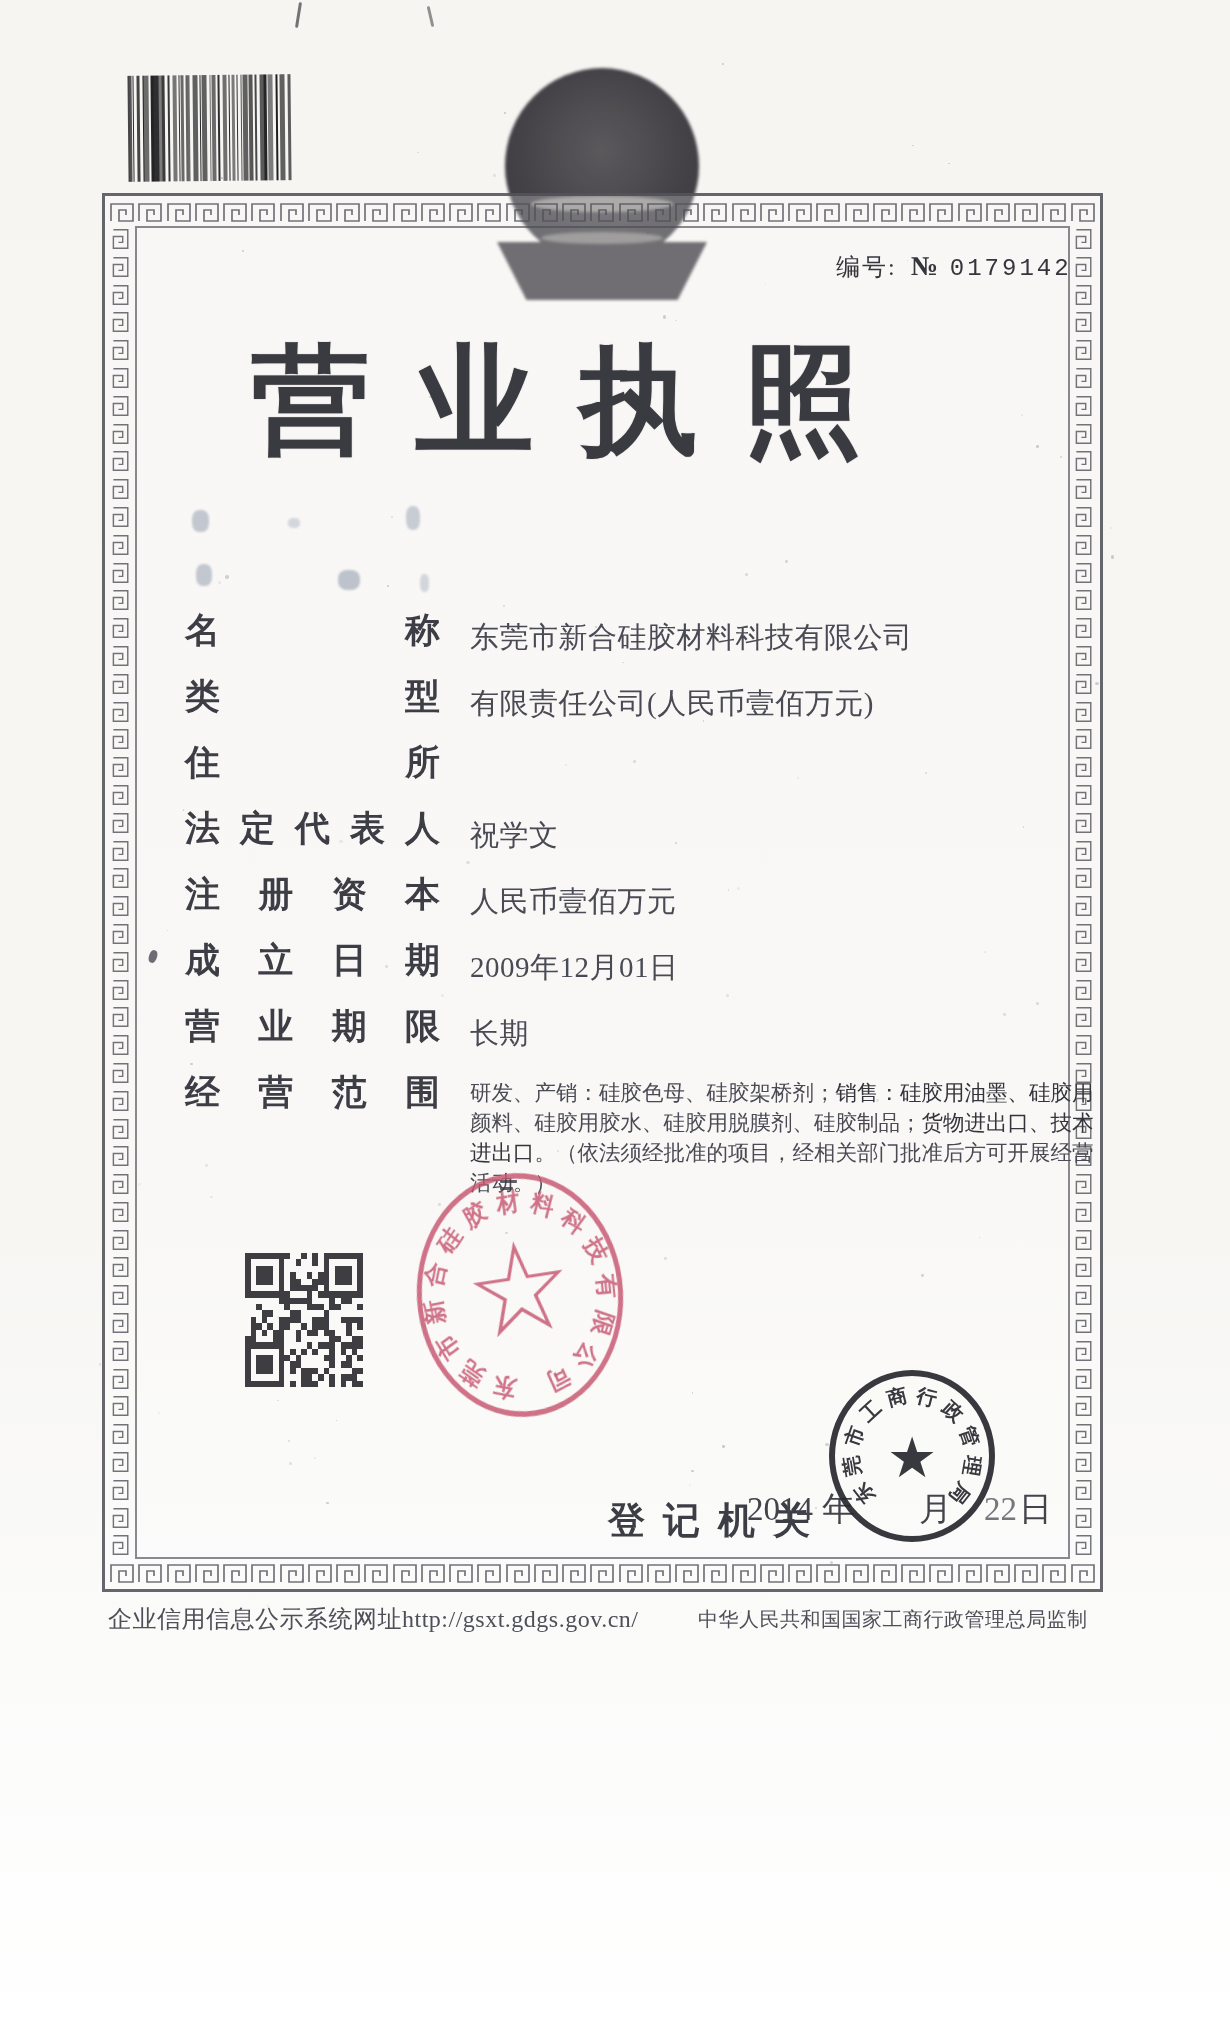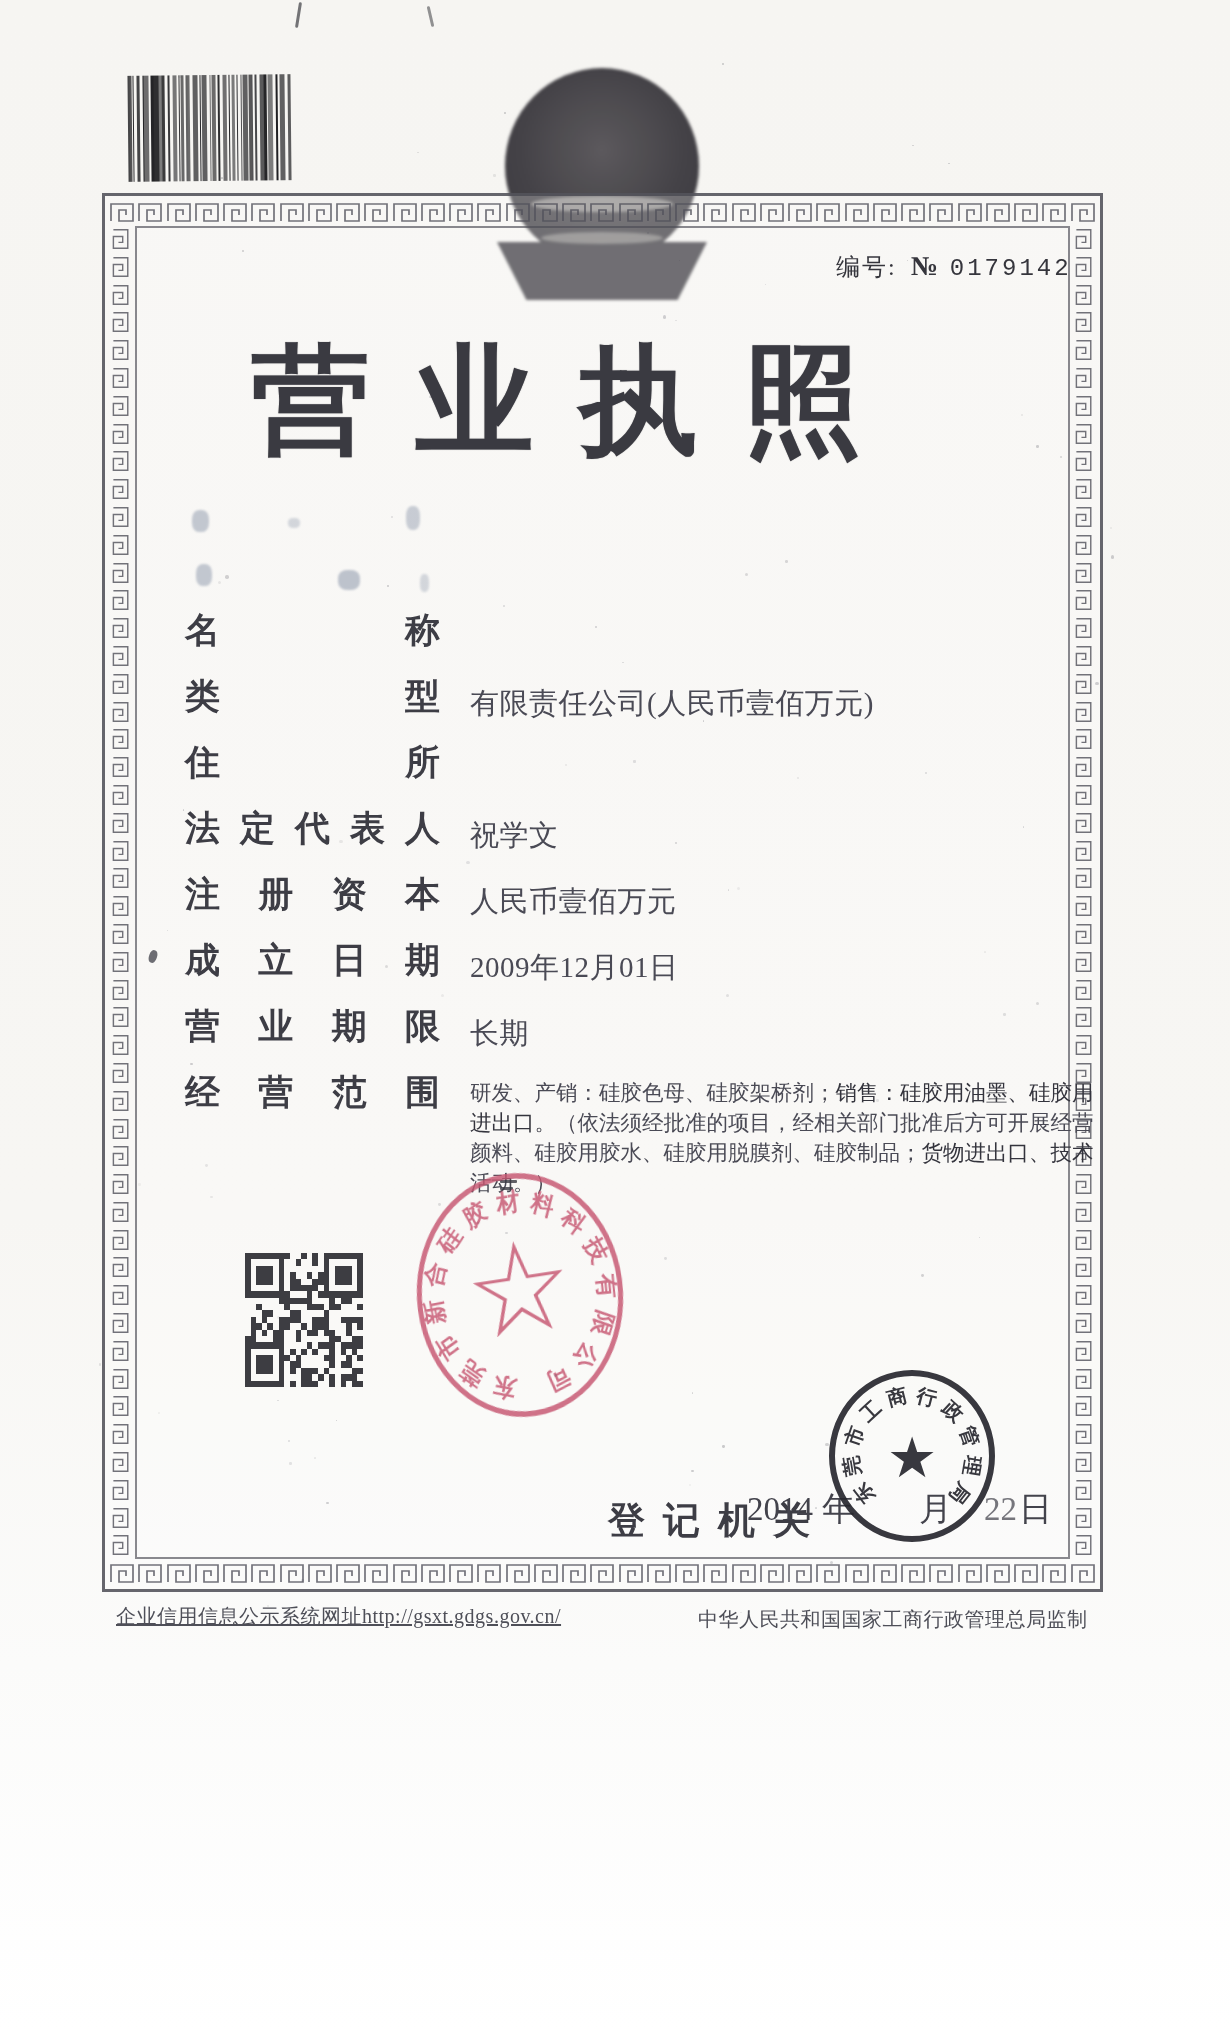--- a/index.html
+++ b/index.html
@@ -59,21 +59,21 @@
   .seal-char{position:absolute;left:50%;top:50%;width:26px;height:26px;margin-left:-13px;margin-top:-13px;text-align:center;line-height:26px;font-weight:bold;}
 
   
   .registrar{left:608px;top:1496px;font-size:37px;font-weight:600;letter-spacing:18px;color:#3d3d45;white-space:nowrap;}
   .date-line{left:747px;top:1487px;font-size:33px;color:#43434c;white-space:nowrap;z-index:4;}
   .date-line span{display:inline-block;}
   .d-yu{margin-left:9px;}
   .d-mu{margin-left:64px;}
   .d-day{margin-left:32px;opacity:.72;}
   .d-du{margin-left:2px;}
-  .footer-left{left:116px;top:1603px;font-size:20px;color:#4e4f58;letter-spacing:.5px;text-decoration:underline;}
+  .footer-left{left:108px;top:1603px;font-size:24px;color:#4e4f58;letter-spacing:.5px;}
   .footer-right{left:698px;top:1606px;font-size:20px;color:#4e4f58;letter-spacing:.5px;}
 
   
   .pen-mark{background:#3c3c42;border-radius:2px;}
   .smudge{background:#8d98ab;border-radius:40%;filter:blur(1.3px);opacity:.5;}
   .ink-blob{background:#4a4a52;border-radius:45%;opacity:.8;}
   .eq-mark div{height:3px;background:#3a3a42;opacity:.8;border-radius:1px;}
   #noise{left:0;top:0;width:1230px;height:1660px;pointer-events:none;}
   #noise i{position:absolute;display:block;border-radius:50%;}
 </style>
@@ -989,20 +989,21 @@
 
 
   <div class="abs ink-blob" style="left:149px;top:950px;width:8px;height:13px;transform:rotate(18deg);"></div>
 
   <div class="abs" id="fields">
       <div class="row">
         <div class="row-label">
           <span>名</span>
           <span>称</span>
         </div>
+        <div class="row-value">东莞市新合硅胶材料科技有限公司</div>
       </div>
       <div class="row">
         <div class="row-label">
           <span>类</span>
           <span>型</span>
         </div>
         <div class="row-value">有限责任公司(人民币壹佰万元)</div>
       </div>
       <div class="row">
         <div class="row-label">
@@ -1049,22 +1050,22 @@
       </div>
       <div class="row scope-row">
         <div class="row-label">
           <span>经</span>
           <span>营</span>
           <span>范</span>
           <span>围</span>
         </div>
         <div class="scope-value">
           <div class="scope-line"><span class="seg">研发、产销：硅胶色母、硅胶架桥剂；</span><span class="seg-b">销售：硅胶用油墨、硅胶用</span></div>
+          <div class="scope-line"><span class="seg">颜料、硅胶用胶水、硅胶用脱膜剂、硅胶制品；</span><span class="seg-b">货物进出口、技术</span></div>
           <div class="scope-line"><span class="seg-b">进出口。</span><span class="seg">（依法须经批准的项目，经相关部门批准后方可开展经营</span></div>
-          <div class="scope-line"><span class="seg">颜料、硅胶用胶水、硅胶用脱膜剂、硅胶制品；</span><span class="seg-b">货物进出口、技术</span></div>
           <div class="scope-line"><span class="seg">活动。）</span></div>
         </div>
       </div>
     </div>
 
   <div class="abs eq-mark" style="left:500px;top:1180px;width:17px;">
     <div style="margin-bottom:4px;"></div>
       <div style="width:13px;"></div>
   </div>
 

